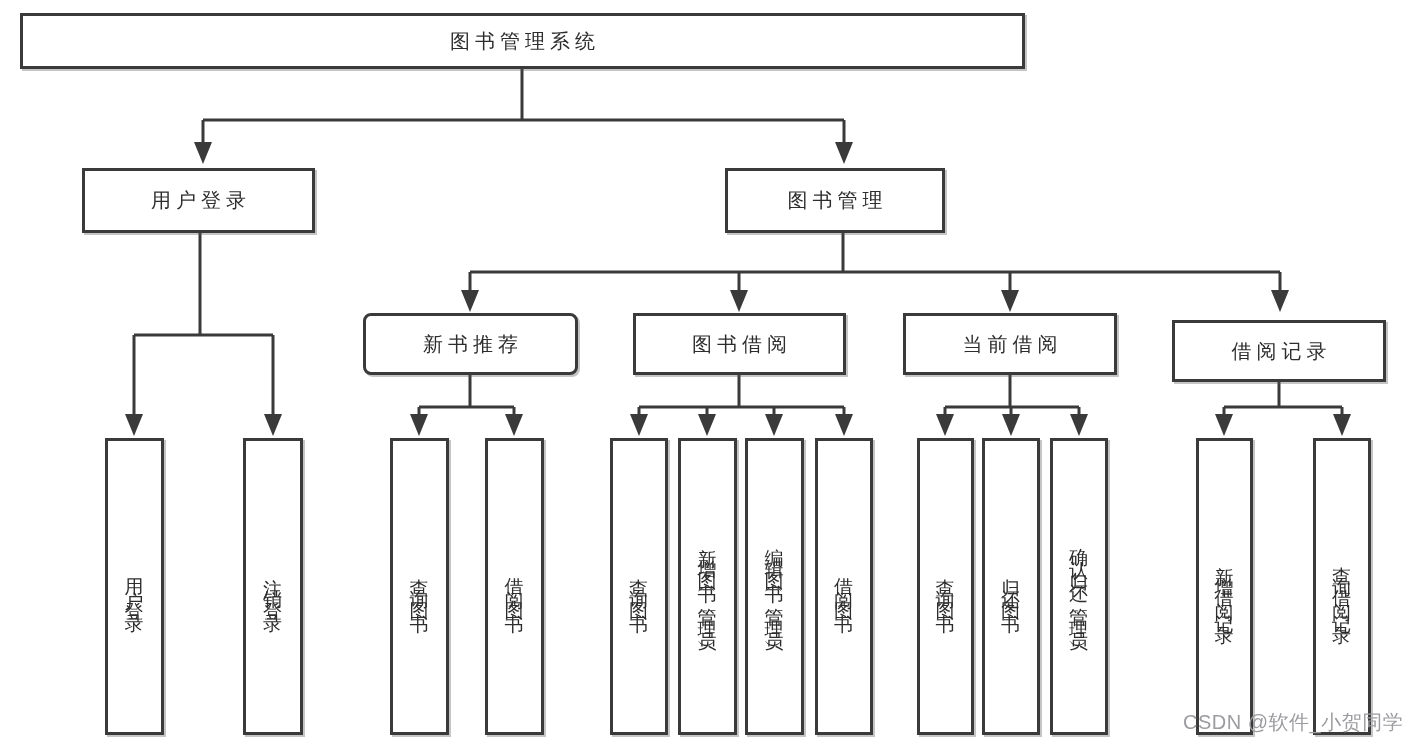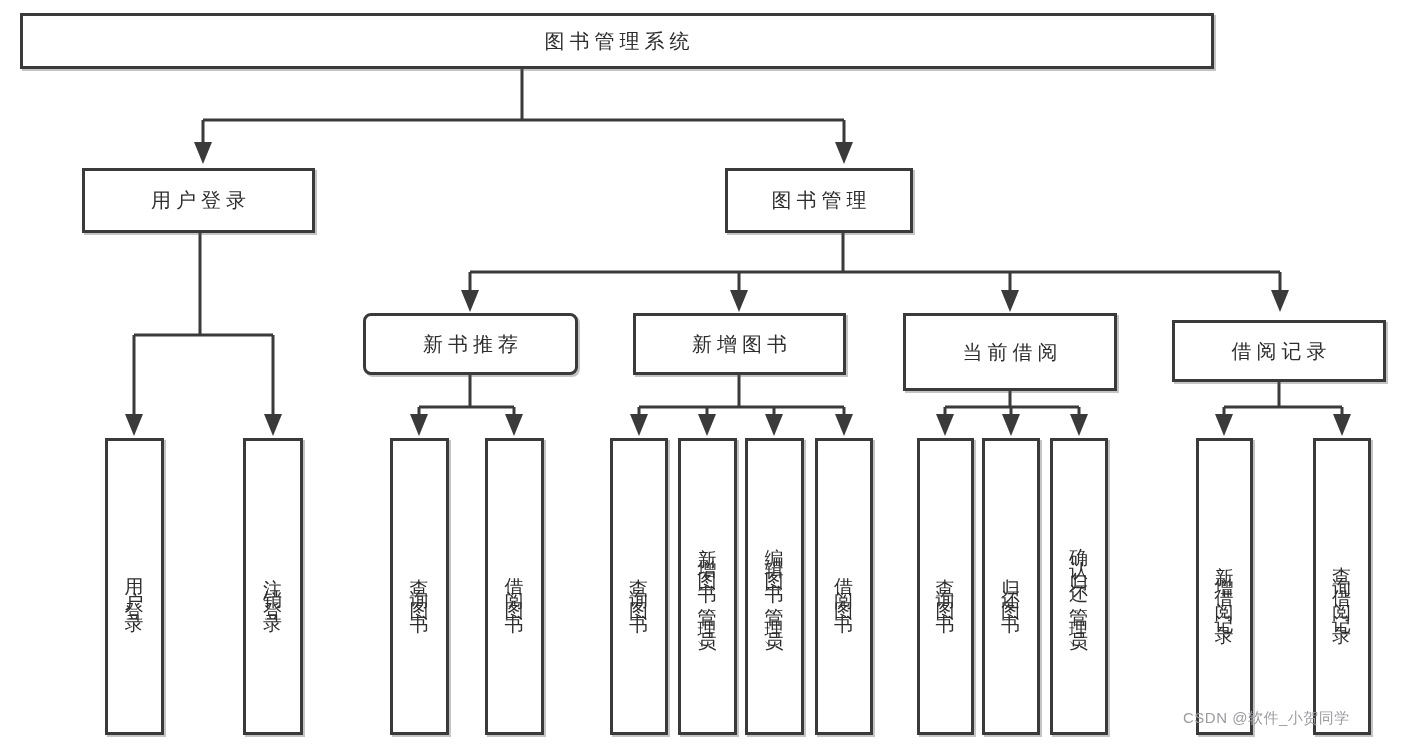--- a/index.html
+++ b/index.html
@@ -33,47 +33,47 @@
   .node.v span {
     writing-mode: vertical-rl;
     text-orientation: mixed;
     font-size: 19px;
     line-height: 1;
     letter-spacing: 12px;
     white-space: nowrap;
     color: #2d2d2d;
   }
   
-  #root-box        { left: 20px;   top: 13px;  width: 1194px; height: 56px; }
+  #root-box        { left: 20px;   top: 13px;  width: 1005px; height: 56px; }
   #user-login-box  { left: 82px;   top: 168px; width: 233px;  height: 65px; }
-  #book-mgmt-box   { left: 725px;  top: 168px; width: 188px;  height: 65px; }
+  #book-mgmt-box   { left: 725px;  top: 168px; width: 220px;  height: 65px; }
   #new-book-box    { left: 363px;  top: 313px; width: 215px;  height: 62px; border-radius: 8px; }
   #book-borrow-box { left: 633px;  top: 313px; width: 213px;  height: 62px; }
-  #current-borrow-box { left: 903px; top: 313px; width: 214px; height: 78px; font-family: Liberation Serif, serif; }
+  #current-borrow-box { left: 903px; top: 313px; width: 214px; height: 62px; font-family: Liberation Serif, serif; }
   #borrow-records-box { left: 1172px; top: 320px; width: 214px; height: 62px; }
   
   .leaf { top: 438px; height: 297px; }
   #leaf-0  { left: 105px;  width: 59px; }
   #leaf-1  { left: 243px;  width: 60px; }
   #leaf-2  { left: 390px;  width: 59px; }
   #leaf-3  { left: 485px;  width: 59px; }
   #leaf-4  { left: 610px;  width: 58px; }
   #leaf-5  { left: 678px;  width: 59px; }
   #leaf-6  { left: 745px;  width: 59px; }
   #leaf-7  { left: 815px;  width: 58px; }
   #leaf-8  { left: 917px;  width: 57px; }
   #leaf-9  { left: 982px;  width: 58px; }
   #leaf-10 { left: 1050px; width: 58px; }
   #leaf-11 { left: 1196px; width: 57px; }
   #leaf-12 { left: 1313px; width: 58px; }
   #watermark {
     position: absolute;
     left: 1183px;
     top: 709px;
-    font-size: 15px;
+    font-size: 20px;
     letter-spacing: 0.5px;
     color: #9c9ca0;
     white-space: nowrap;
     z-index: 10;
   }
   .wire { stroke: #3a3a3a; stroke-width: 3; fill: none; }
   .arrow { fill: #3a3a3a; stroke: none; }
 </style>
 </head>
 <body>
@@ -115,21 +115,21 @@
     <polygon class="arrow" points="1215,414 1233,414 1224,436"></polygon>
     <polygon class="arrow" points="1333,414 1351,414 1342,436"></polygon>
   </svg>
 
   <div class="node h" id="root-box">图书管理系统</div>
 
   <div class="node h" id="user-login-box">用户登录</div>
   <div class="node h" id="book-mgmt-box">图书管理</div>
 
   <div class="node h" id="new-book-box">新书推荐</div>
-  <div class="node h" id="book-borrow-box">新增图书</div>
+  <div class="node h" id="book-borrow-box">图书借阅</div>
   <div class="node h" id="current-borrow-box">当前借阅</div>
   <div class="node h" id="borrow-records-box">借阅记录</div>
 
   <div class="node v leaf" id="leaf-0">
     <span>用户登录</span>
   </div>
   <div class="node v leaf" id="leaf-1">
     <span>注销登录</span>
   </div>
   <div class="node v leaf" id="leaf-2">

